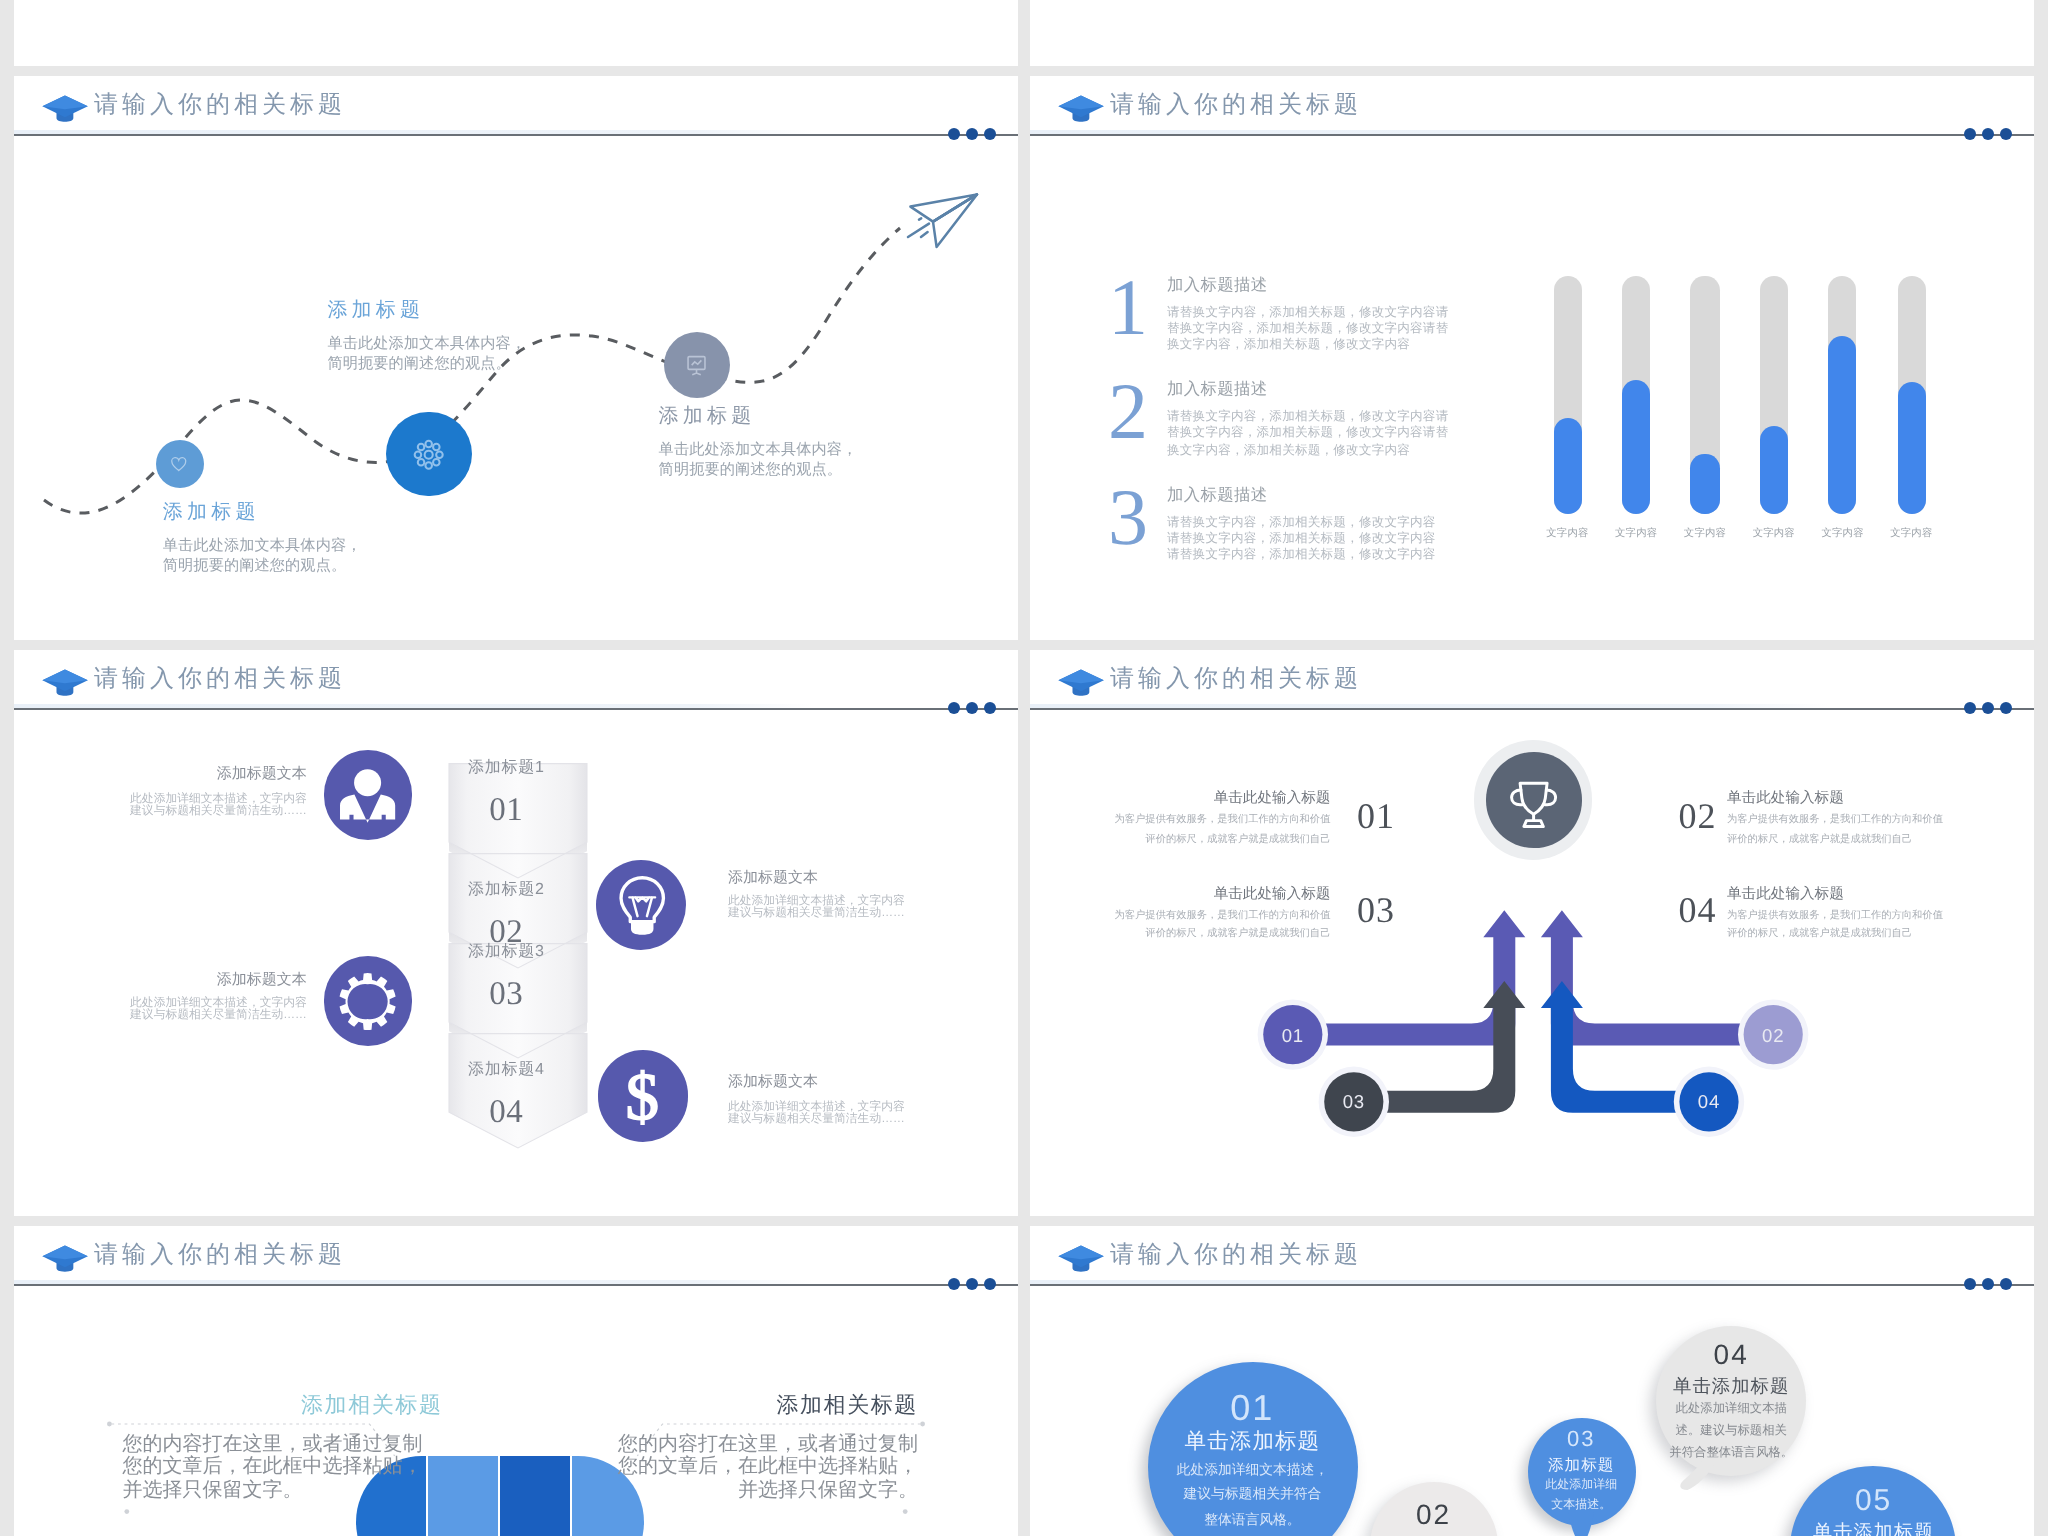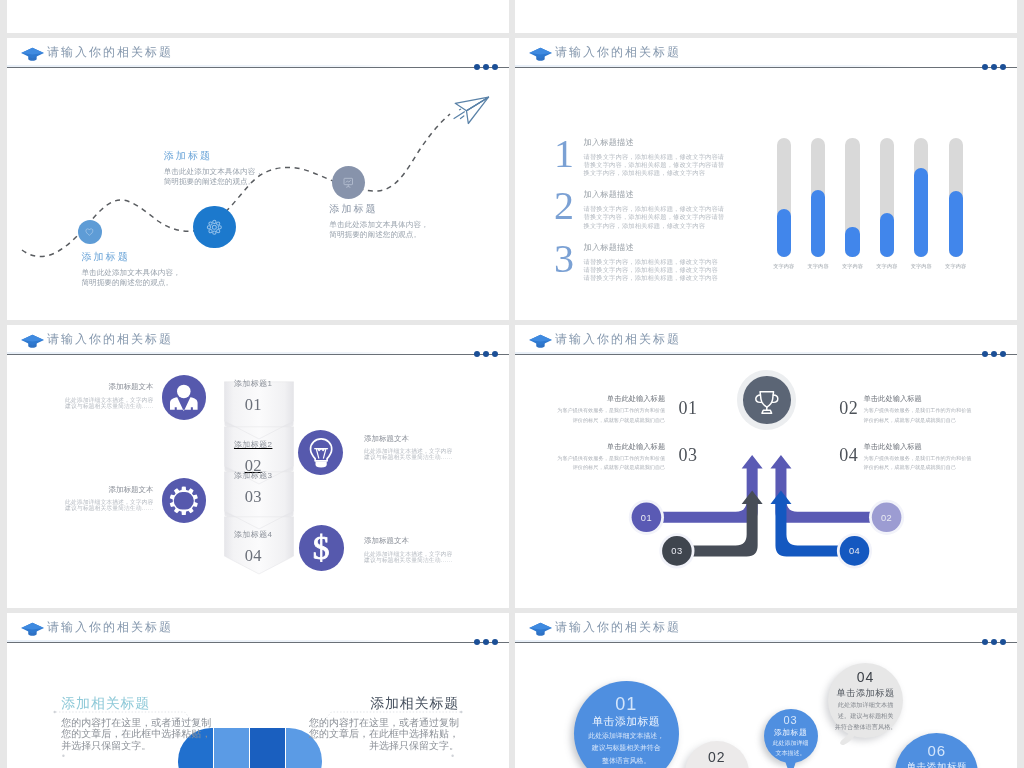--- a/index.html
+++ b/index.html
@@ -56,21 +56,21 @@
   .bar{position:absolute;bottom:22px;width:14.2px;border-radius:7.1px;background:#d9d9d9;}
   .barfill{position:absolute;left:0;bottom:0;width:14.2px;border-radius:7.1px;background:#4186eb;}
   .barlbl{position:absolute;bottom:9px;font-size:5.2px;color:#9aa1a8;width:40px;text-align:center;letter-spacing:0.1px;}
 
   
   .s3stack{position:absolute;left:211.6px;top:53px;width:80px;height:215px;}
   .s3p{position:absolute;width:69px;text-align:center;}
   .s3pt{font-size:8px;color:#8a8f98;letter-spacing:0.4px;line-height:8px;}
   .s3pn{font-size:16.5px;color:#6b707a;letter-spacing:0.3px;line-height:16.5px;margin-top:8.5px;font-family:"Liberation Serif",serif;}
   .p1{left:211.7px;top:55px;}
-  .p2{left:211.7px;top:116.2px;text-decoration:underline;}
+  .p2{left:211.7px;top:116.2px;}
   .p3{left:211.7px;top:147px;}
   .p4{left:211.7px;top:206.2px;text-align:center;}
   .s3ic{position:absolute;border-radius:50%;background:#5659ad;display:flex;align-items:center;justify-content:center;}
   .s3ic svg{width:80%;height:80%;}
   .i1{left:154.6px;top:50.1px;width:44.5px;height:44.5px;}
   .i2{left:154.6px;top:153.1px;width:44.5px;height:44.5px;}
   .i3{left:291.1px;top:104.8px;width:45.3px;height:45.3px;}
   .i4{left:291.5px;top:200.3px;width:45.3px;height:45.3px;}
   .s3t{position:absolute;width:120px;}
   .s3h{font-size:7.5px;color:#8a8f98;letter-spacing:0;line-height:8px;margin-bottom:5.5px;white-space:nowrap;}
@@ -106,21 +106,21 @@
   
   .s5lead{position:absolute;left:0;top:0;width:502px;height:155px;}
   .s5pill{position:absolute;left:170.6px;top:114.6px;width:144px;height:66px;display:flex;border-radius:33px;overflow:hidden;}
   .seg{flex:1;display:flex;align-items:flex-end;justify-content:center;padding-bottom:5px;font-size:12.5px;color:#dbeafa;box-sizing:border-box;border-left:1.4px solid #fff;}
   .seg:first-child{border-left:none;}
   .sA{background:#2170ce;}
   .sB{background:#5b9be5;}
   .sC{background:#1a5fbf;}
   .sD{background:#5b9be5;}
   .s5t{position:absolute;width:160px;}
-  .s5h{font-size:14px;letter-spacing:0.8px;line-height:10px;margin-bottom:8.5px;white-space:nowrap;color:#8ec9d8;}
+  .s5h{font-size:11px;letter-spacing:0.8px;line-height:10px;margin-bottom:8.5px;white-space:nowrap;color:#8ec9d8;text-align:right;}
   .s5hd{color:#46505e;}
   .s5b{font-size:10px;color:#8b9097;letter-spacing:0;line-height:11.9px;white-space:nowrap;}
   .y1{left:54.3px;top:85px;text-align:left;}
   .y2{left:292px;top:85px;text-align:right;}
 
   
   .bub{position:absolute;border-radius:50%;text-align:center;box-sizing:border-box;}
   .bub .tail{position:absolute;}
   .bn{position:relative;letter-spacing:1px;}
   .bt{position:relative;letter-spacing:0.5px;}
@@ -544,17 +544,17 @@
     <div class="bub bb3">
       <svg class="tail" viewBox="0 0 30 30">
           <path d="M6 2 C7 13 10 22 15 29 C19 21 22 13 23 2 Z" fill="#4f8fe0"></path>
         </svg>
       <div class="bn">03</div>
       <div class="bt">添加标题</div>
       <div class="bd">此处添加详细</div>
       <div class="bd">文本描述。</div>
     </div>
     <div class="bub bb5">
-      <div class="bn">06</div>
+      <div class="bn">05</div>
       <div class="bt">单击添加标题</div>
     </div>
   </div>
 </div>
 
 </body></html>

